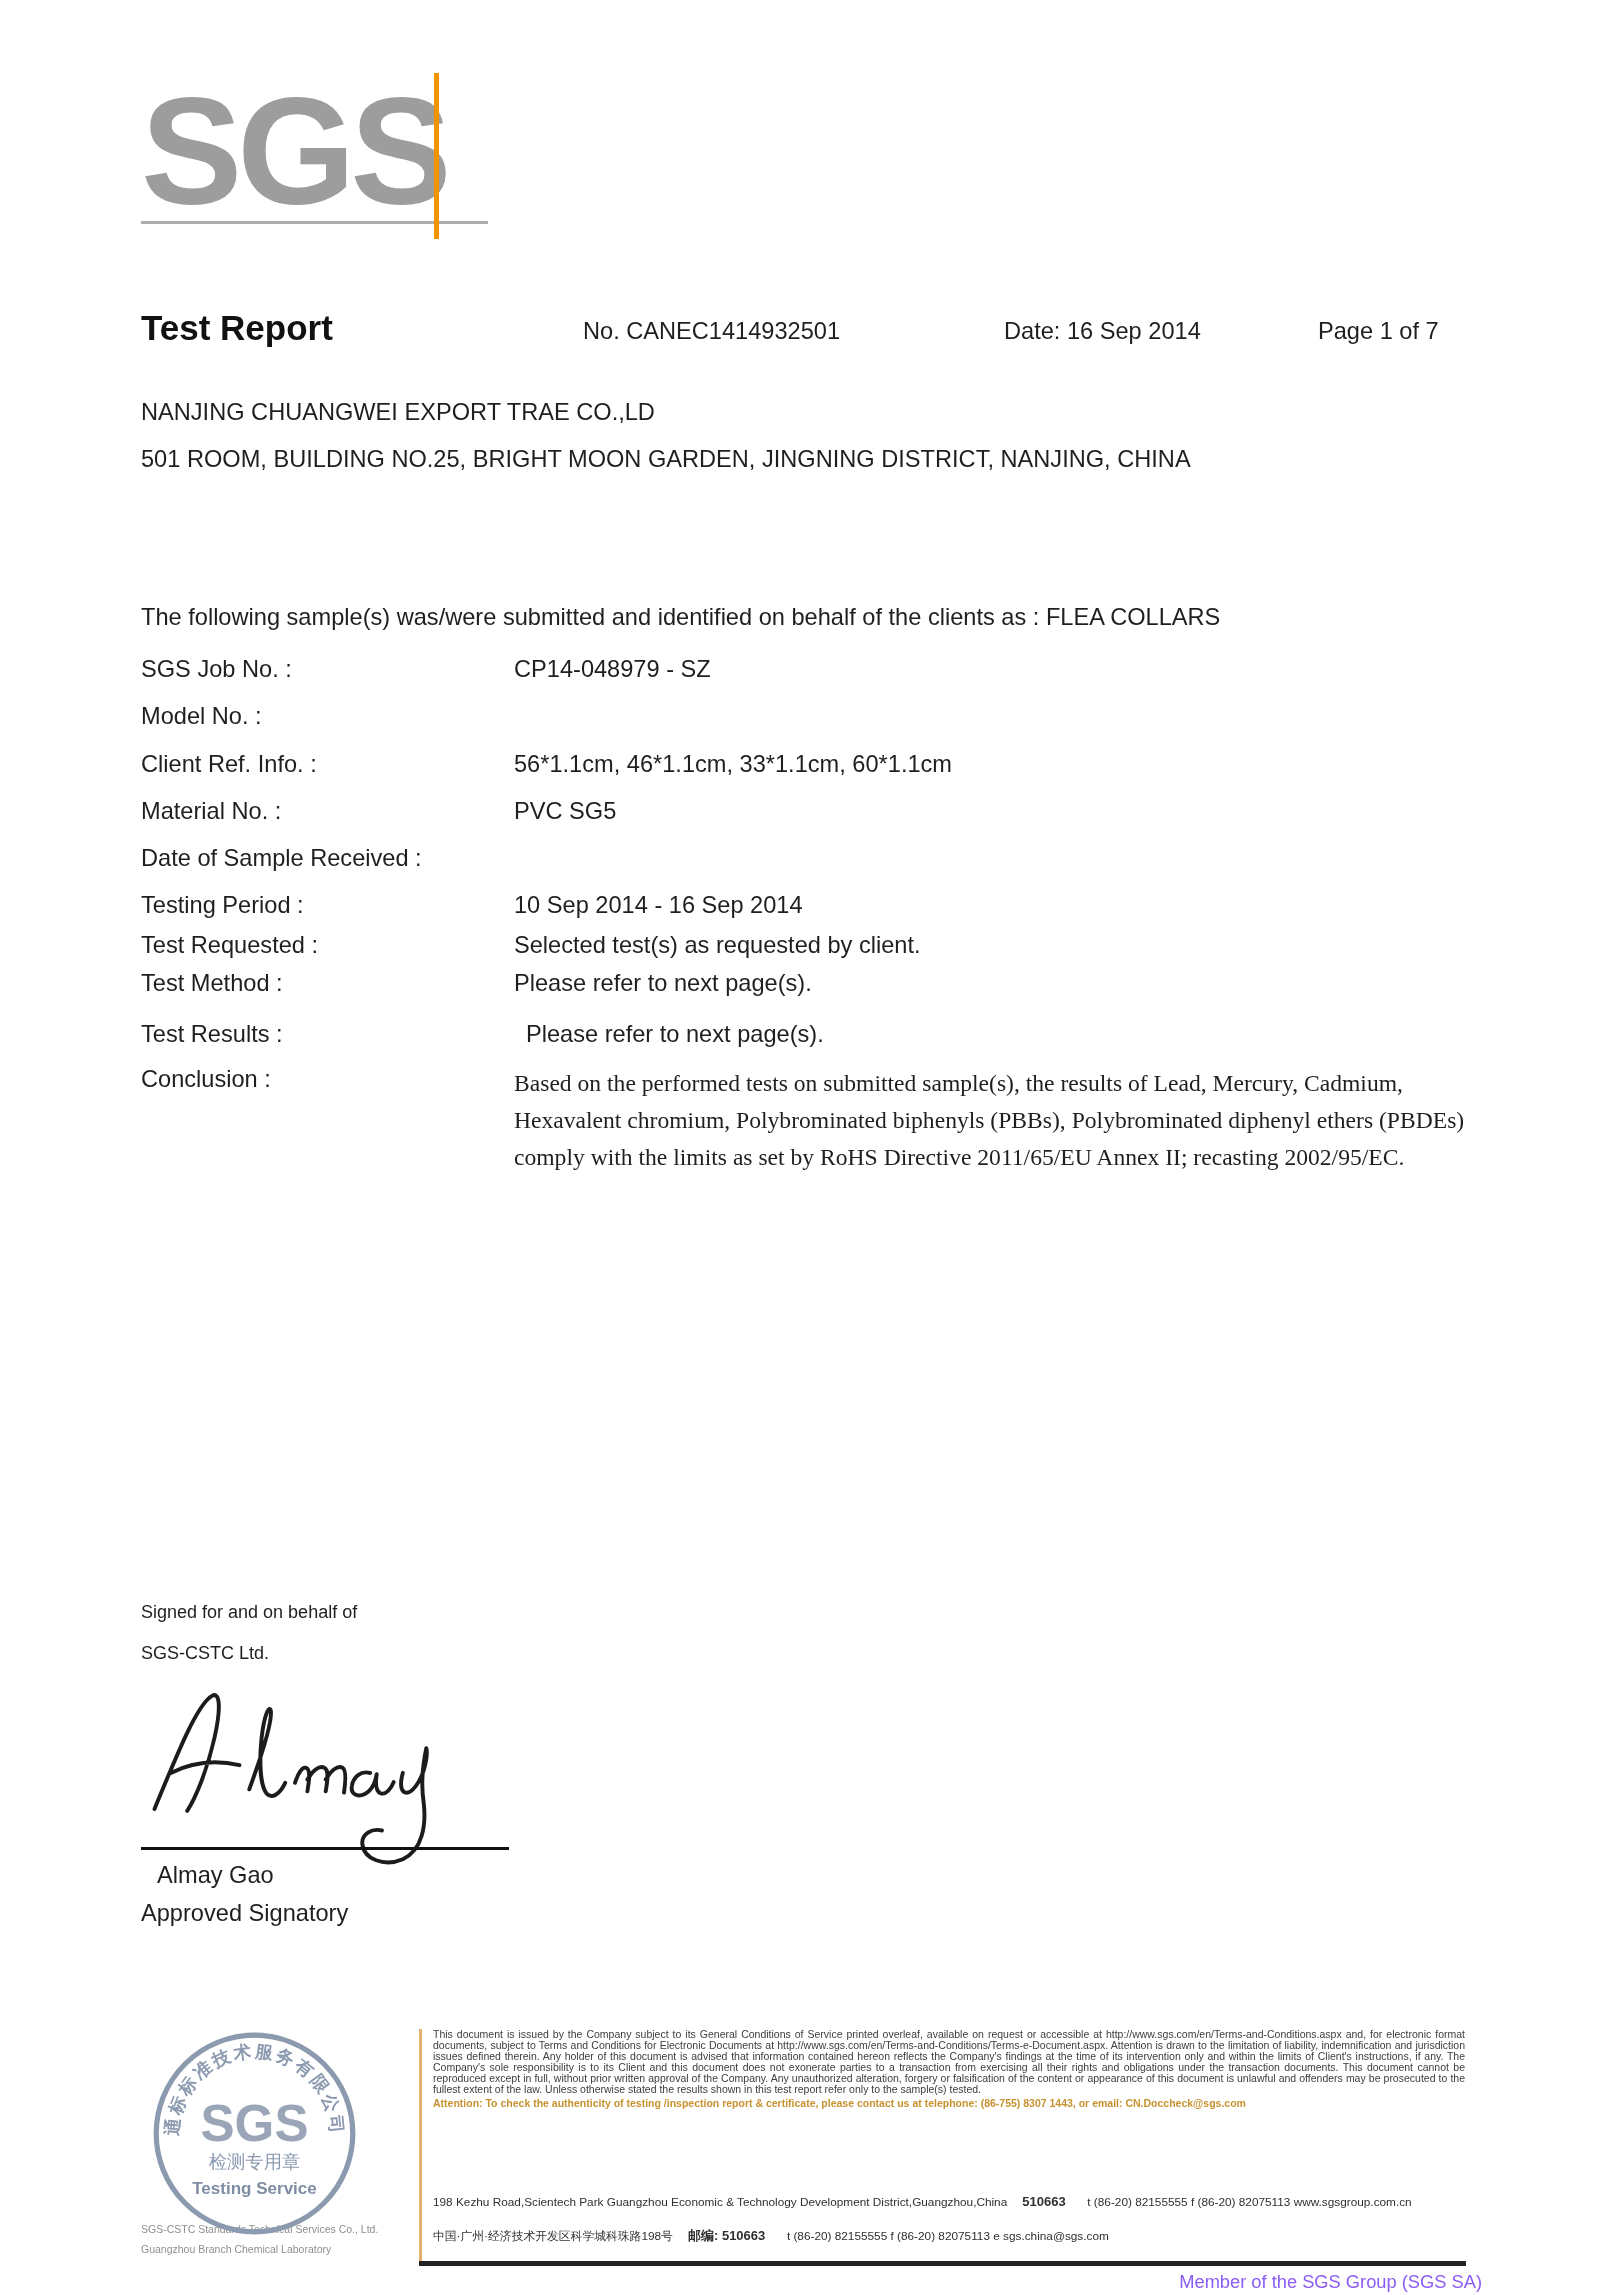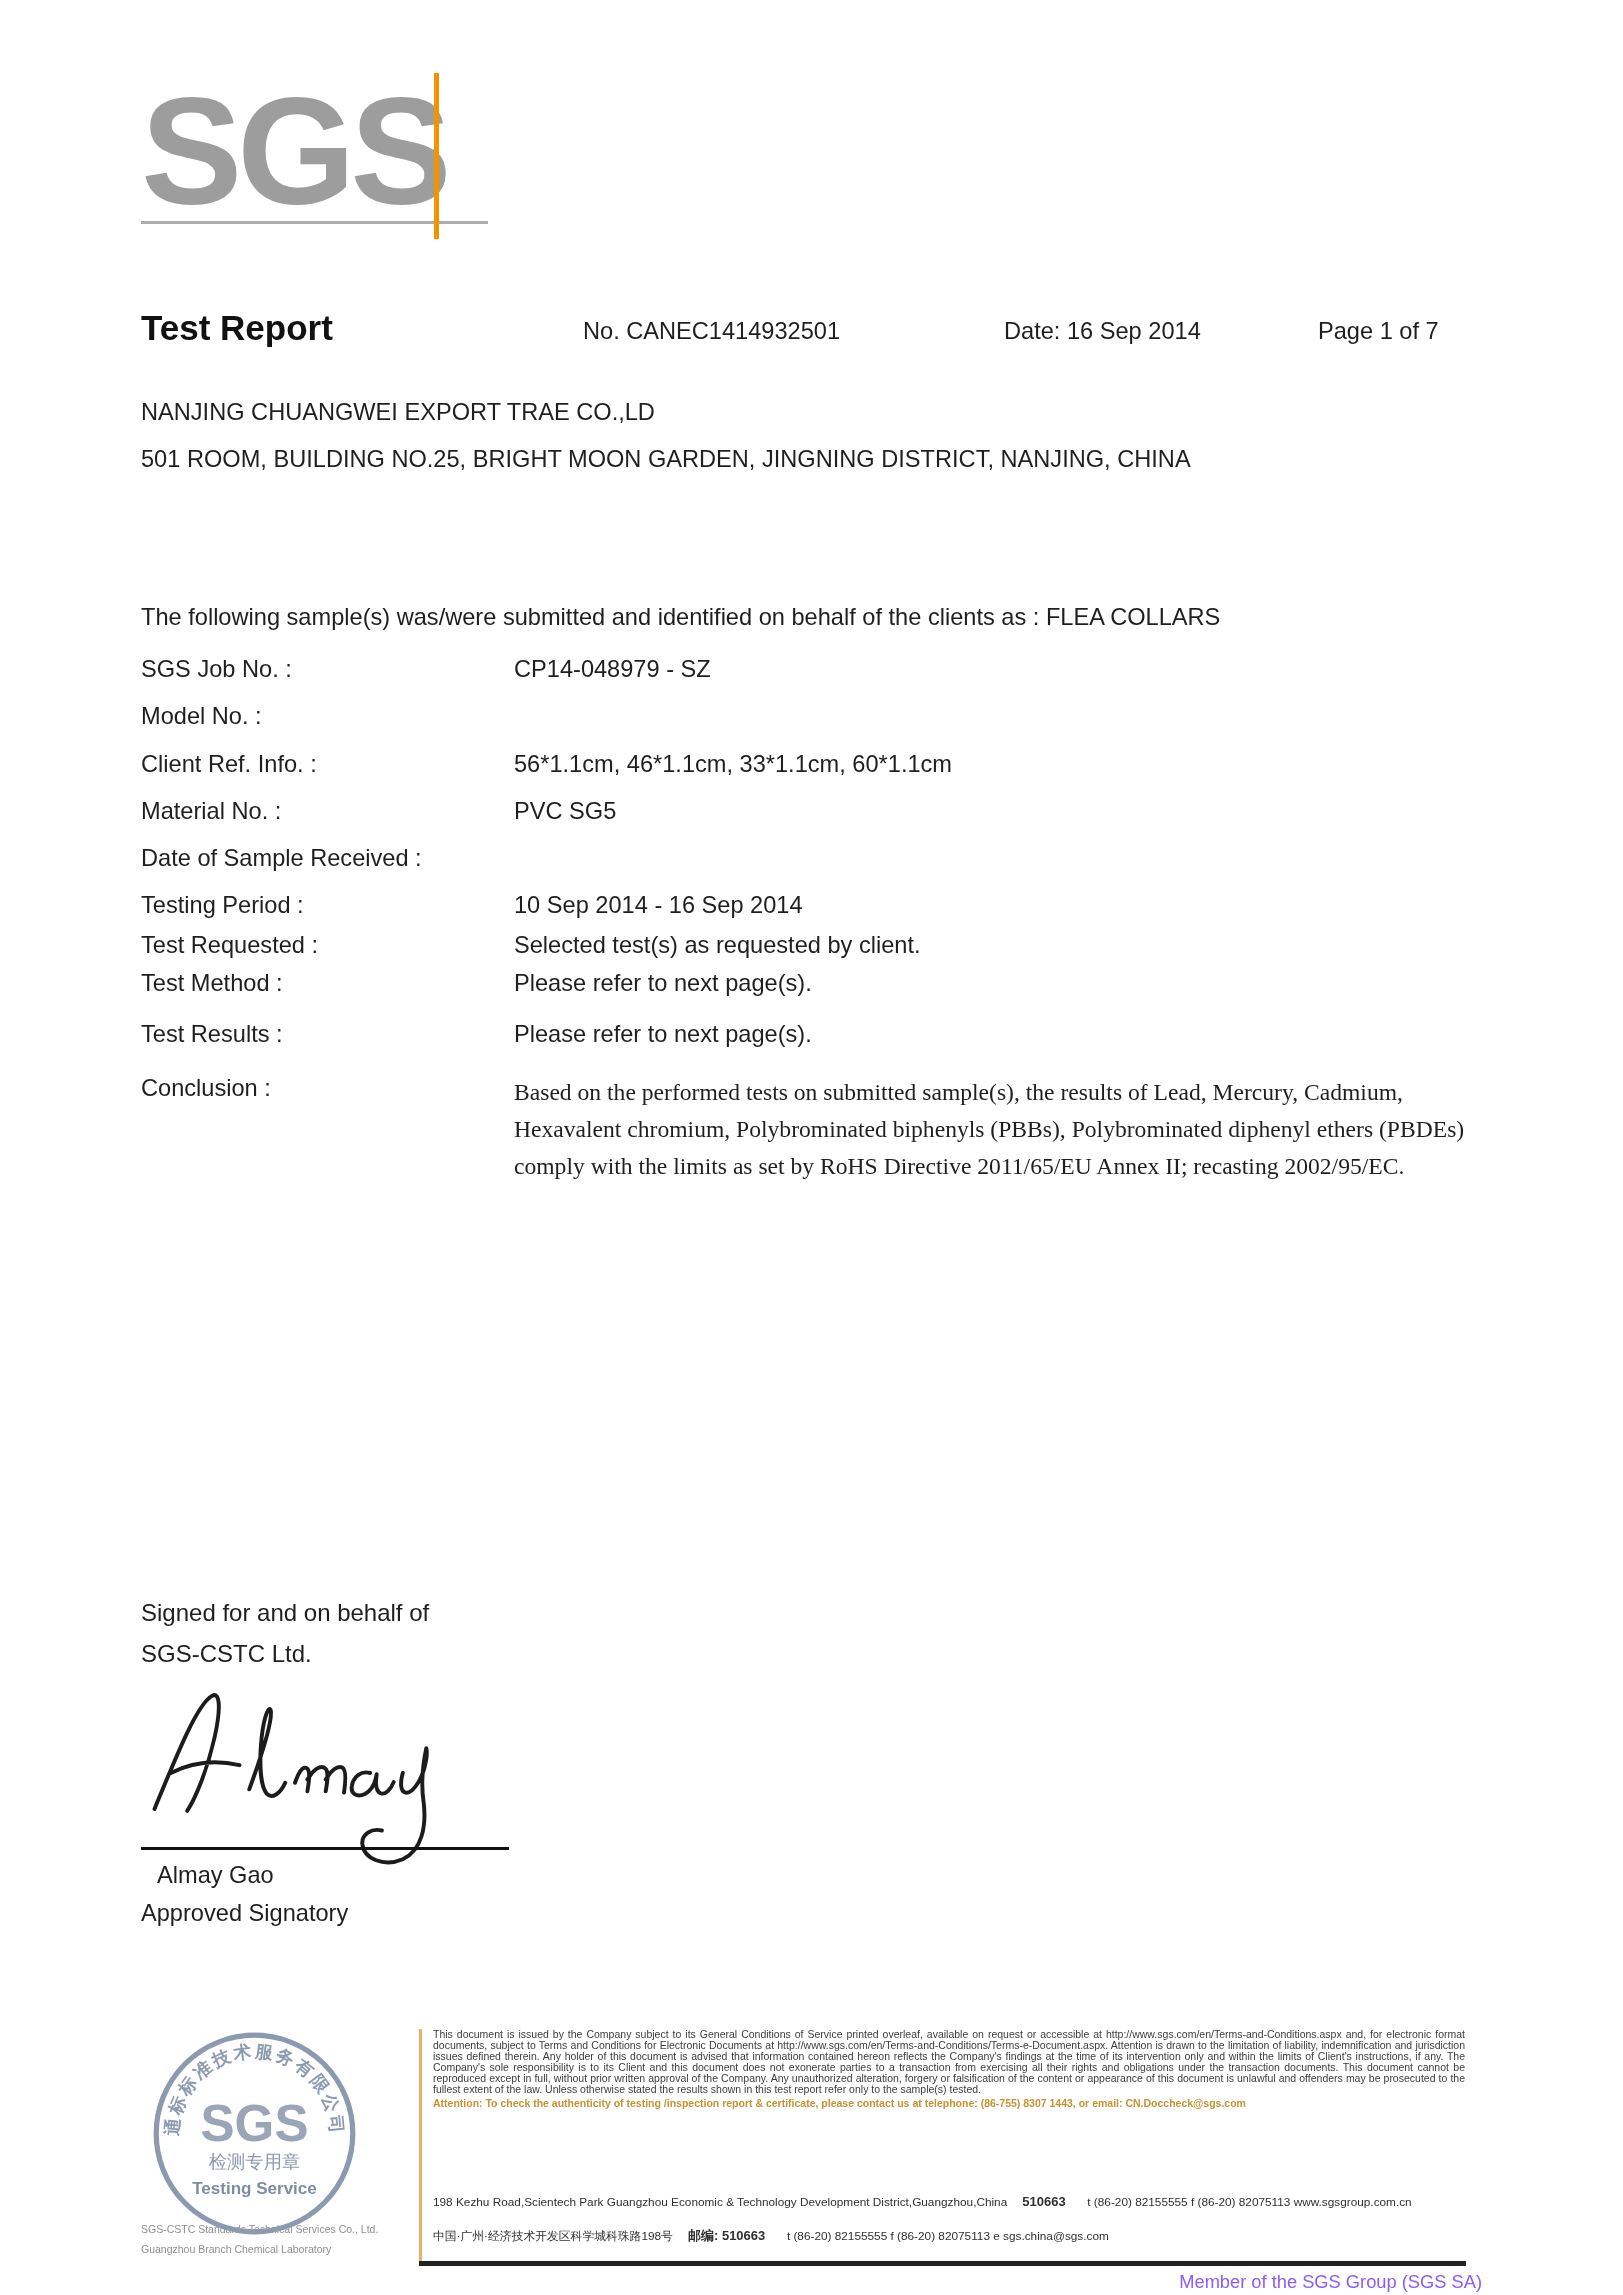--- a/index.html
+++ b/index.html
@@ -33,26 +33,26 @@
   .intro{position:absolute;left:141px;top:603px;right:137px;font-size:23.6px;line-height:29px;}
 
   
   .fields{position:absolute;left:141px;top:655px;right:137px;font-size:23.6px;line-height:29px;}
   .field-row{display:flex;margin-bottom:18.3px;}
   .flabel{flex:0 0 373px;}
   .fvalue{flex:1;}
   .field-row:nth-child(6){margin-bottom:10.5px;align-items:flex-end;}
   .field-row:nth-child(7){margin-bottom:9.2px;}
   .field-row:nth-child(8){margin-bottom:22px;}
-  .field-row:nth-child(9){margin-bottom:25px;}
+  .field-row:nth-child(9){margin-bottom:16px;gap:12px;}
   .field-row.conclusion .fvalue{line-height:37px;font-family:Liberation Serif, serif;}
 
   
   .sig-block{position:absolute;left:141px;top:1598px;width:589px;}
-  .sig-line1,.sig-line2{font-size:24px;line-height:29px;}
+  .sig-line1,.sig-line2{font-size:18px;line-height:29px;}
   .sig-line2{margin-top:11.8px;}
   .sig-svg{position:absolute;left:0;top:77px;}
   .sig-rule{position:absolute;left:0;top:249px;width:368px;height:2.6px;background:#111;}
   .sig-name{position:absolute;left:16px;top:264px;font-size:23.6px;}
   .sig-role{position:absolute;left:0;top:302px;font-size:23.6px;}
 
   
   .footer-vline{position:absolute;left:419px;top:2029px;width:2.6px;height:233px;background:#e5b06a;}
   .legal{
     position:absolute;left:433px;top:2029px;width:1032px;

